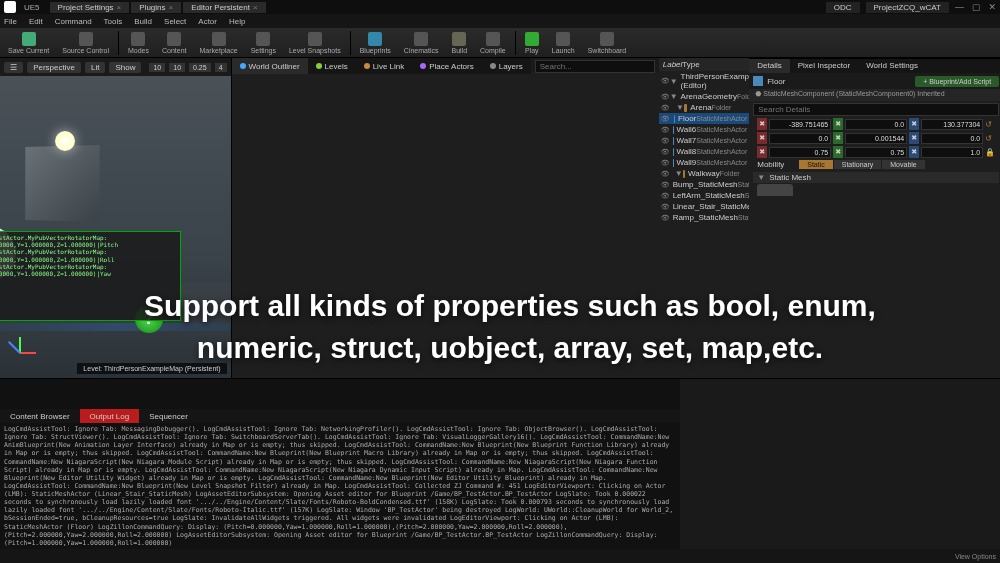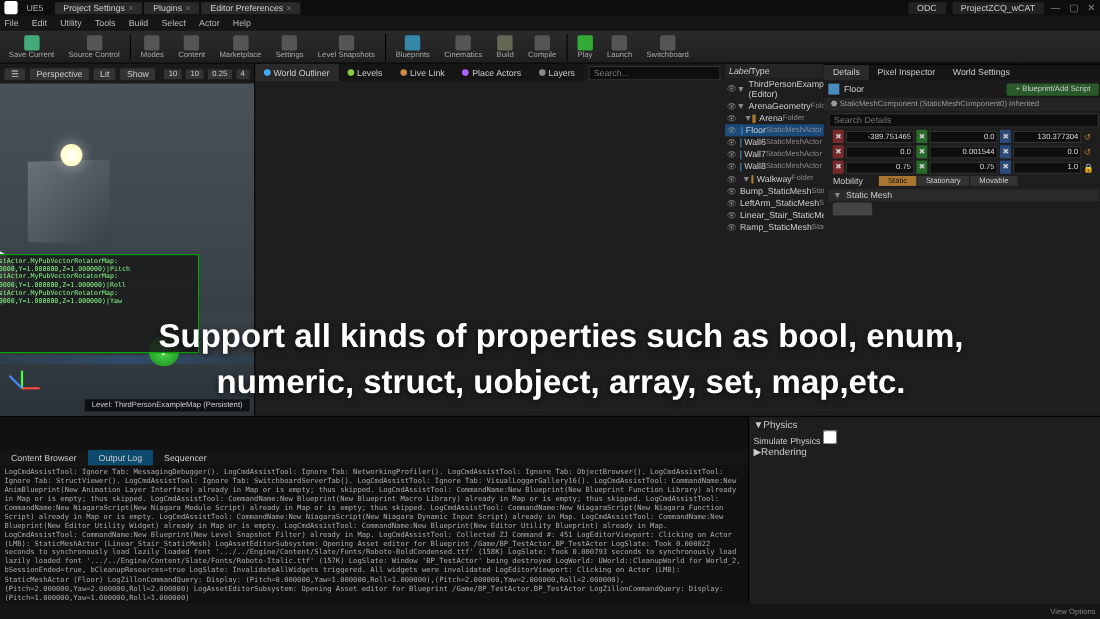--- a/index.html
+++ b/index.html
@@ -103,21 +103,21 @@
 .details .vec .lab.y { background:#2a6a2a; }
 .details .vec .lab.z { background:#2a4a7a; }
 .details .mobility { display:flex; gap:1px; }
 .details .mobility .m { padding:1px 8px; background:#333; font-size:7px; }
 .details .mobility .m.active { background:#aa7733; color:#111; }
 .details .thumb { width:36px; height:36px; background:#444; border-radius:3px; }
 
 .bottom { display:flex; height:185px; border-top:1px solid #000; }
 .btabs { position:absolute; left:0; height:14px; display:flex; background:#151515; font-size:8px; width:680px; }
 .btabs .bt { padding:2px 10px; display:flex; align-items:center; gap:3px; }
-.btabs .bt.active { background:#0c4a6e; }
+.btabs .bt.active { background:#b91c1c; }
 .log-area { width:680px; background:#111; padding-top:30px; display:flex; flex-direction:column; }
 .log-filter { height:14px; background:#1a1a1a; padding:1px 4px; }
 .log-filter input { background:#0e0e0e; border:1px solid #333; font-size:8px; padding:1px 4px; color:#888; width:140px; }
 .log-lines { flex:1; font-family:monospace; font-size:6.5px; color:#aaa; padding:2px 4px; line-height:1.25; overflow:hidden; }
 .log-cmd { height:14px; background:#1a1a1a; display:flex; align-items:center; padding:0 4px; gap:4px; }
 .log-cmd .prompt { font-size:8px; color:#888; }
 .log-cmd input { flex:1; background:#0e0e0e; border:1px solid #333; color:#666; font-size:8px; padding:1px 4px; }
 
 .bottom-right { flex:1; background:#1e1e1e; border-left:1px solid #000; }
 
@@ -135,39 +135,39 @@
   <div class="tabs" id="title-tabs">
       <div class="tab">
         <span>Project Settings</span>
         <span class="x">×</span>
       </div>
       <div class="tab">
         <span>Plugins</span>
         <span class="x">×</span>
       </div>
       <div class="tab">
-        <span>Editor Preferences</span>
+        <span>Editor Persistent</span>
         <span class="x">×</span>
       </div>
     </div>
   <div class="right">
     <span class="proj">ODC</span>
     <span class="proj">ProjectZCQ_wCAT</span>
     <div class="winctrl">
       <span>—</span>
       <span>▢</span>
       <span>✕</span>
     </div>
   </div>
 </div>
 
 <div class="menubar" id="menubar">
     <span>File</span>
     <span>Edit</span>
-    <span>Utility</span>
+    <span>Command</span>
     <span>Tools</span>
     <span>Build</span>
     <span>Select</span>
     <span>Actor</span>
     <span>Help</span>
   </div>
 
 <div class="toolbar" id="toolbar">
     <div class="btn save">
       <div class="ico"></div>
@@ -338,20 +338,28 @@
             <span class="ico mesh"></span>
             <span class="lbl">Wall7</span>
             <span class="typ">StaticMeshActor</span>
           </div>
           <div class="row">
             <span class="eye">👁</span>
             <span class="ind" style="width:30px"></span>
             <span class="fold"></span>
             <span class="ico mesh"></span>
             <span class="lbl">Wall8</span>
+            <span class="typ">StaticMeshActor</span>
+          </div>
+          <div class="row">
+            <span class="eye">👁</span>
+            <span class="ind" style="width:30px"></span>
+            <span class="fold"></span>
+            <span class="ico mesh"></span>
+            <span class="lbl">Wall9</span>
             <span class="typ">StaticMeshActor</span>
           </div>
           <div class="row">
             <span class="eye">👁</span>
             <span class="ind" style="width:20px"></span>
             <span class="fold">▼</span>
             <span class="ico folder"></span>
             <span class="lbl">Walkway</span>
             <span class="typ">Folder</span>
           </div>
@@ -498,30 +506,20 @@
 LogSlate: InvalidateAllWidgets triggered.  All widgets were invalidated
 LogEditorViewport: Clicking on Actor (LMB): StaticMeshActor (Floor)
 LogZillonCommandQuery: Display: (Pitch=0.000000,Yaw=1.000000,Roll=1.000000),(Pitch=2.000000,Yaw=2.000000,Roll=2.000000),(Pitch=2.000000,Yaw=2.000000,Roll=2.000000)
 LogAssetEditorSubsystem: Opening Asset editor for Blueprint /Game/BP_TestActor.BP_TestActor
 LogZillonCommandQuery: Display: (Pitch=1.000000,Yaw=1.000000,Roll=1.000000)</div>
     <div class="log-cmd">
       <span class="prompt">ZCQ&gt;</span>
       <input placeholder="Enter any types of command to execute" style="">
     </div>
   </div>
-  <div class="bottom-right">
-    <div class="sect" style="padding:2px 4px;">
-      <div class="sect-h"><span class="tri">▼</span><span>Physics</span></div>
-      <div class="propline">
-        <span style="width:80px;font-size:8px;">Simulate Physics</span>
-        <input type="checkbox" style="">
-      </div>
-      <div class="sect-h"><span class="tri">▶</span><span>Rendering</span></div>
-    </div>
-  </div>
 </div>
 
 <div class="overlay-text">Support all kinds of properties such as bool, enum, numeric, struct, uobject, array, set, map,etc.</div>
 
 <div class="statusbar">
   <div class="right">
       <span>View Options</span>
     </div>
 </div>
 

